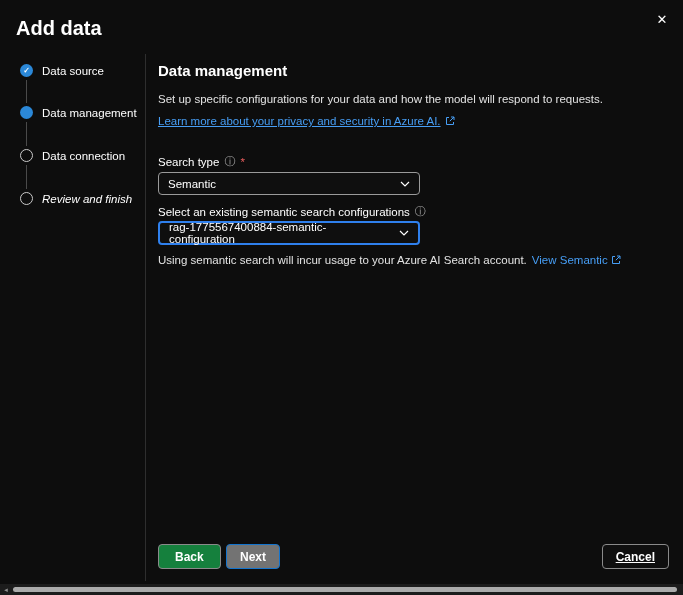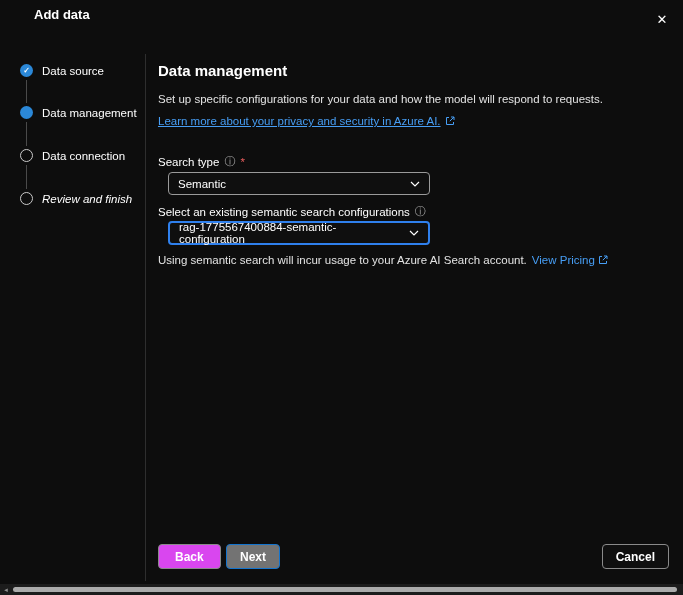--- a/index.html
+++ b/index.html
@@ -2,21 +2,21 @@
 <html><head>
 <meta charset="utf-8">
 <style>
   html,body{margin:0;padding:0;background:#000;}
   .screen{
     position:relative;width:683px;height:595px;overflow:hidden;
     background:#0d0d0d;color:#fff;
     font-family:"Liberation Sans", sans-serif;
   }
   
-  .dialog-title{position:absolute;left:16px;top:7px;font-size:13px;font-weight:700;margin-left:18px;}
+  .dialog-title{position:absolute;left:16px;top:17px;font-size:20px;font-weight:700;}
   .close-btn{position:absolute;right:10px;top:8px;width:22px;height:22px;display:flex;
     align-items:center;justify-content:center;font-size:13px;color:#fff;cursor:pointer;border-radius:3px;}
   
   .divider-v{position:absolute;left:145px;top:54px;bottom:14px;width:1px;background:#2e2e2e;}
   .steps{position:absolute;left:20px;top:64px;width:122px;height:146px;}
   .step{position:absolute;left:0;display:flex;align-items:center;gap:9px;cursor:default;}
   .step-1{top:0;}.step-2{top:42px;}.step-3{top:85px;}.step-4{top:128px;font-style:italic;}
   .dot{width:13px;height:13px;border-radius:50%;box-sizing:border-box;flex:none;
     display:flex;align-items:center;justify-content:center;}
   .dot.completed{background:#2B88D8;}
@@ -35,34 +35,34 @@
     text-decoration:underline;cursor:pointer;display:flex;align-items:center;gap:4px;}
   .field-label{position:absolute;left:158px;font-size:11.5px;color:#fff;display:flex;
     align-items:flex-start;gap:5px;}
   .label-1{top:156px;}
   .label-2{top:206px;}
   .info{font-size:11px;color:#a6a6a6;line-height:1;cursor:pointer;}
   .required{color:#E85D5D;font-size:11.5px;}
   .dropdown{position:absolute;left:158px;width:262px;height:23px;box-sizing:border-box;
     background:#0f0f0f;border:1px solid #9a9a9a;border-radius:4px;display:flex;
     align-items:center;justify-content:space-between;padding:0 9px;font-size:11.5px;
-    color:#fff;cursor:pointer;margin-left:10px;}
+    color:#fff;cursor:pointer;}
   .dd-1{top:172px;}
   .dd-2{top:221px;height:24px;border:2px solid #2F80ED;}
   .chevron{flex:none;margin-left:8px;}
   .pricing-note{position:absolute;left:158px;top:254px;font-size:11.5px;color:#e3e3e3;
     display:flex;align-items:flex-end;gap:5px;white-space:nowrap;}
   .pricing-link{color:#479EF5;cursor:pointer;display:inline-flex;align-items:center;gap:3px;}
   
   .btn{position:absolute;top:544px;height:25px;box-sizing:border-box;border-radius:4px;
     display:flex;align-items:center;justify-content:center;font-size:12px;font-weight:600;
     font-family:inherit;cursor:pointer;}
-  .btn-back{left:158px;padding:0 16px;background:#d946ef;border:1px solid #8a8a8a;color:#fff;}
+  .btn-back{left:158px;padding:0 16px;background:#15803d;border:1px solid #8a8a8a;color:#fff;}
   .btn-next{left:226px;padding:0 13px;background:#737373;border:1px solid #1374CE;color:#fff;}
-  .btn-cancel{right:14px;padding:0 13px;background:#0f0f0f;border:1px solid #8a8a8a;color:#fff;}
+  .btn-cancel{right:14px;padding:0 13px;background:#0f0f0f;border:1px solid #8a8a8a;color:#fff;text-decoration:underline;}
   
   .hscroll{position:absolute;left:0;right:0;bottom:0;height:11px;background:#1c1c1c;}
   .hscroll-arrow{position:absolute;left:0;top:0;bottom:0;width:12px;display:flex;
     align-items:center;justify-content:center;font-size:6px;color:#8f8f8f;cursor:pointer;}
   .hscroll-thumb{position:absolute;left:13px;right:6px;top:3px;height:5px;border-radius:2.5px;
     background:#ababab;cursor:grab;}
   .ext-icon{flex:none;}
 </style>
 </head>
 <body>
@@ -130,21 +130,21 @@
   <div class="dropdown dd-2">
     <span>rag-1775567400884-semantic-configuration</span>
     <svg class="chevron" width="10" height="6" viewBox="0 0 10 6">
       <path d="M1 1 L5 5 L9 1" fill="none" stroke="#ffffff" stroke-width="1.2"></path>
     </svg>
   </div>
 
   <div class="pricing-note">
     <span>Using semantic search will incur usage to your Azure AI Search account.</span>
     <a class="pricing-link">
-      <span>View Pricing</span>
+      <span>View Semantic</span>
       <svg class="ext-icon" width="10" height="10" viewBox="0 0 10 10">
         <path d="M4 1.5 H1.5 V8.5 H8.5 V6" fill="none" stroke="#479EF5" stroke-width="1"></path>
         <path d="M6 1 H9 V4 M9 1 L4.8 5.2" fill="none" stroke="#479EF5" stroke-width="1"></path>
       </svg>
     </a>
   </div>
 
   <button class="btn btn-back">Back</button>
   <button class="btn btn-next">Next</button>
   <button class="btn btn-cancel">Cancel</button>

